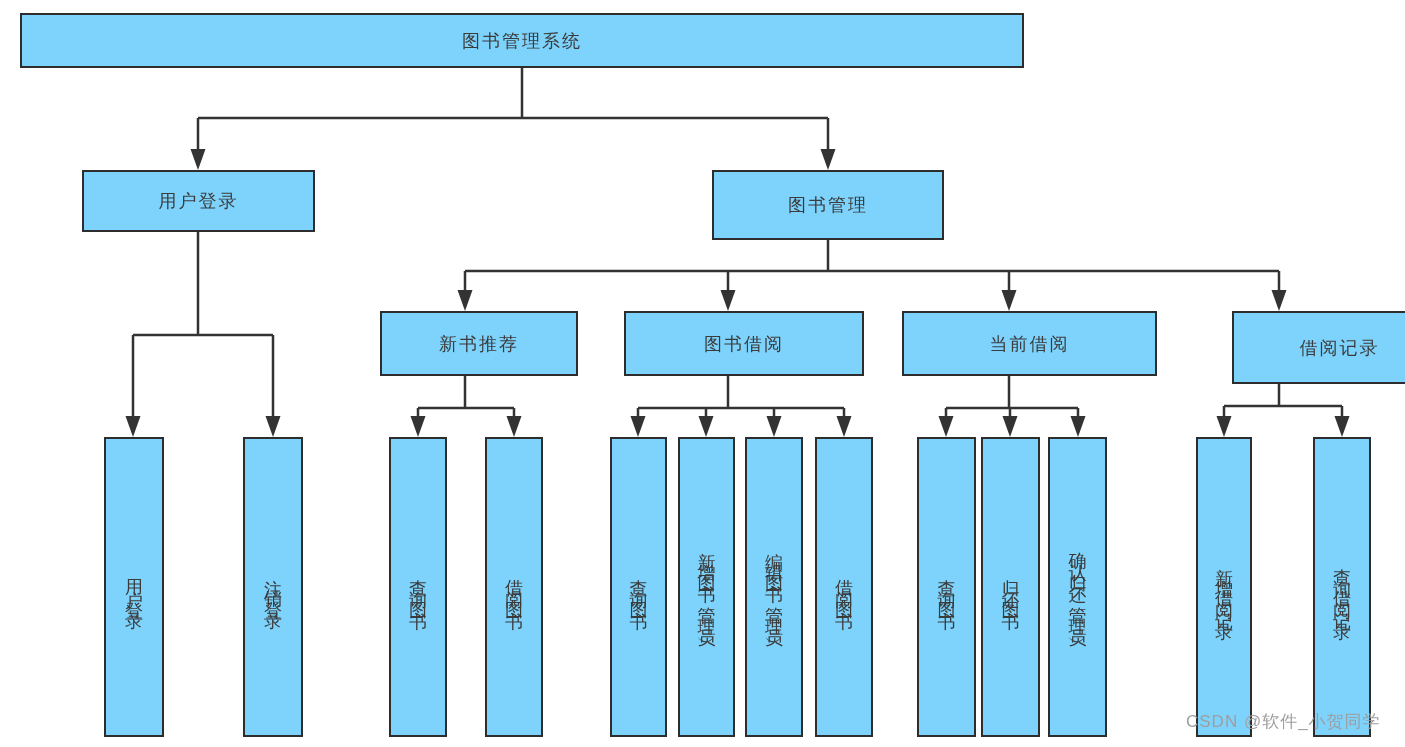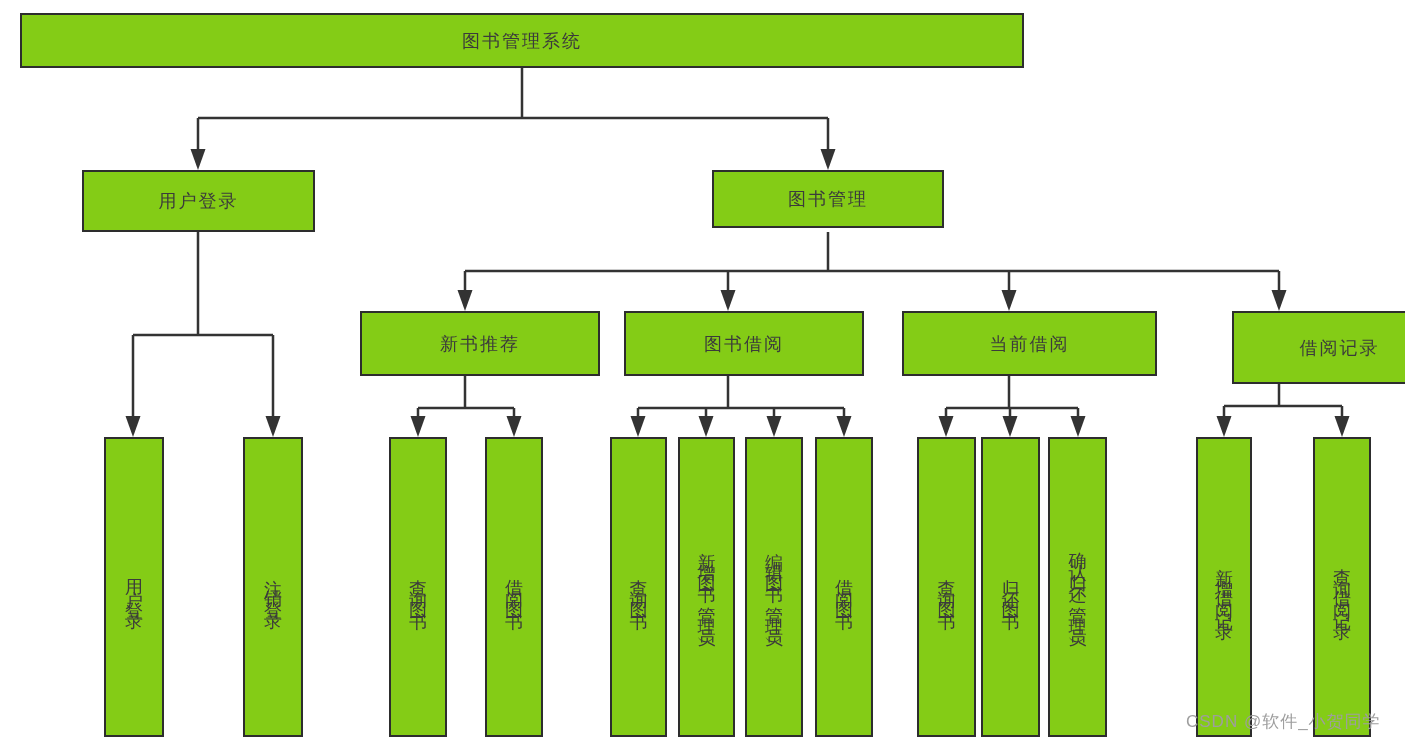--- a/index.html
+++ b/index.html
@@ -9,21 +9,21 @@
     background:#ffffff;
     font-family:"Liberation Sans","DejaVu Sans",sans-serif;
     overflow:hidden;
   }
   #wires{position:absolute;left:0;top:0;width:1405px;height:747px;}
   #wires path{fill:none;stroke:#333333;stroke-width:2.5;}
   #wires polygon{fill:#333333;stroke:none;}
   .node{
     position:absolute;
     box-sizing:border-box;
-    background:#84cc16;
+    background:#7dd3fc;
     border:2.5px solid #2d2d2d;
     display:flex;align-items:center;justify-content:center;
     color:#3b3b3b;
     z-index:2;
   }
   .hlabel{font-size:18px;letter-spacing:2px;white-space:nowrap;}
   .leaf .vlabel{
     writing-mode:vertical-rl;
     text-orientation:mixed;
     font-size:18px;
@@ -82,25 +82,25 @@
     <polygon points="1334.5,416 1349.5,416 1342,437"></polygon>
   </svg>
 
   <div class="node" style="left:20px;top:13px;width:1004px;height:55px">
     <span class="hlabel">图书管理系统</span>
   </div>
 
   <div class="node" style="left:82px;top:170px;width:233px;height:62px">
     <span class="hlabel">用户登录</span>
   </div>
-  <div class="node" style="left:712px;top:170px;width:232px;height:58px">
+  <div class="node" style="left:712px;top:170px;width:232px;height:70px">
     <span class="hlabel">图书管理</span>
   </div>
 
-  <div class="node" style="left:360px;top:311px;width:240px;height:65px">
+  <div class="node" style="left:380px;top:311px;width:198px;height:65px">
     <span class="hlabel">新书推荐</span>
   </div>
   <div class="node" style="left:624px;top:311px;width:240px;height:65px">
     <span class="hlabel">图书借阅</span>
   </div>
   <div class="node" style="left:902px;top:311px;width:255px;height:65px">
     <span class="hlabel">当前借阅</span>
   </div>
   <div class="node" style="left:1232px;top:311px;width:215px;height:73px">
     <span class="hlabel">借阅记录</span>

